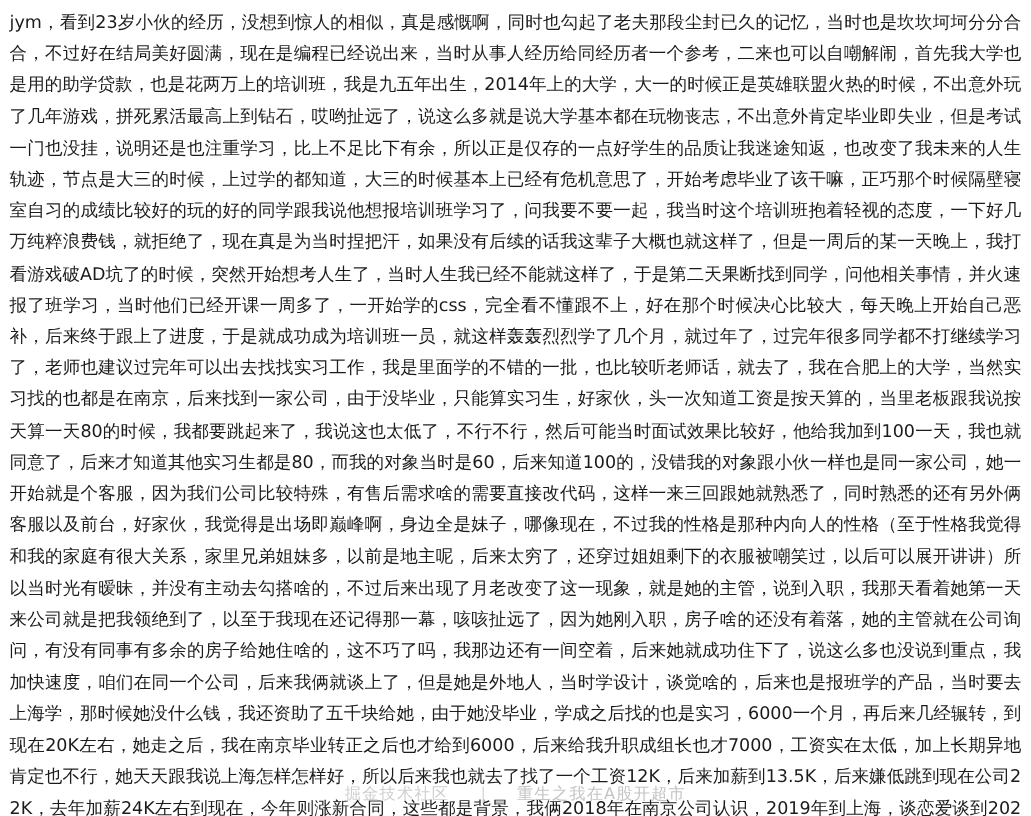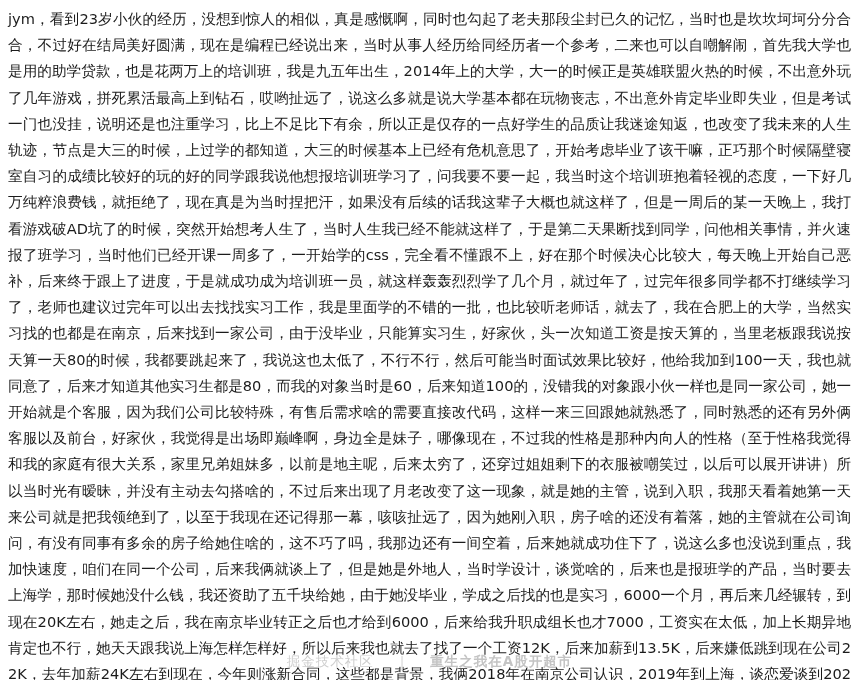--- a/index.html
+++ b/index.html
@@ -55,21 +55,20 @@
     font-size: 13.5px;
     color: #c9c9c9;
     letter-spacing: 1px;
     white-space: nowrap;
   }
   .wm-left {
     color: #cfcfcf;
   }
   .wm-right {
     color: #c4c4c4;
-    font-weight: bold;
   }
   .wm-sep {
     color: #d8d8d8;
     font-size: 13.5px;
   }
 </style>
 </head>
 <body>
 
 <div class="page">

